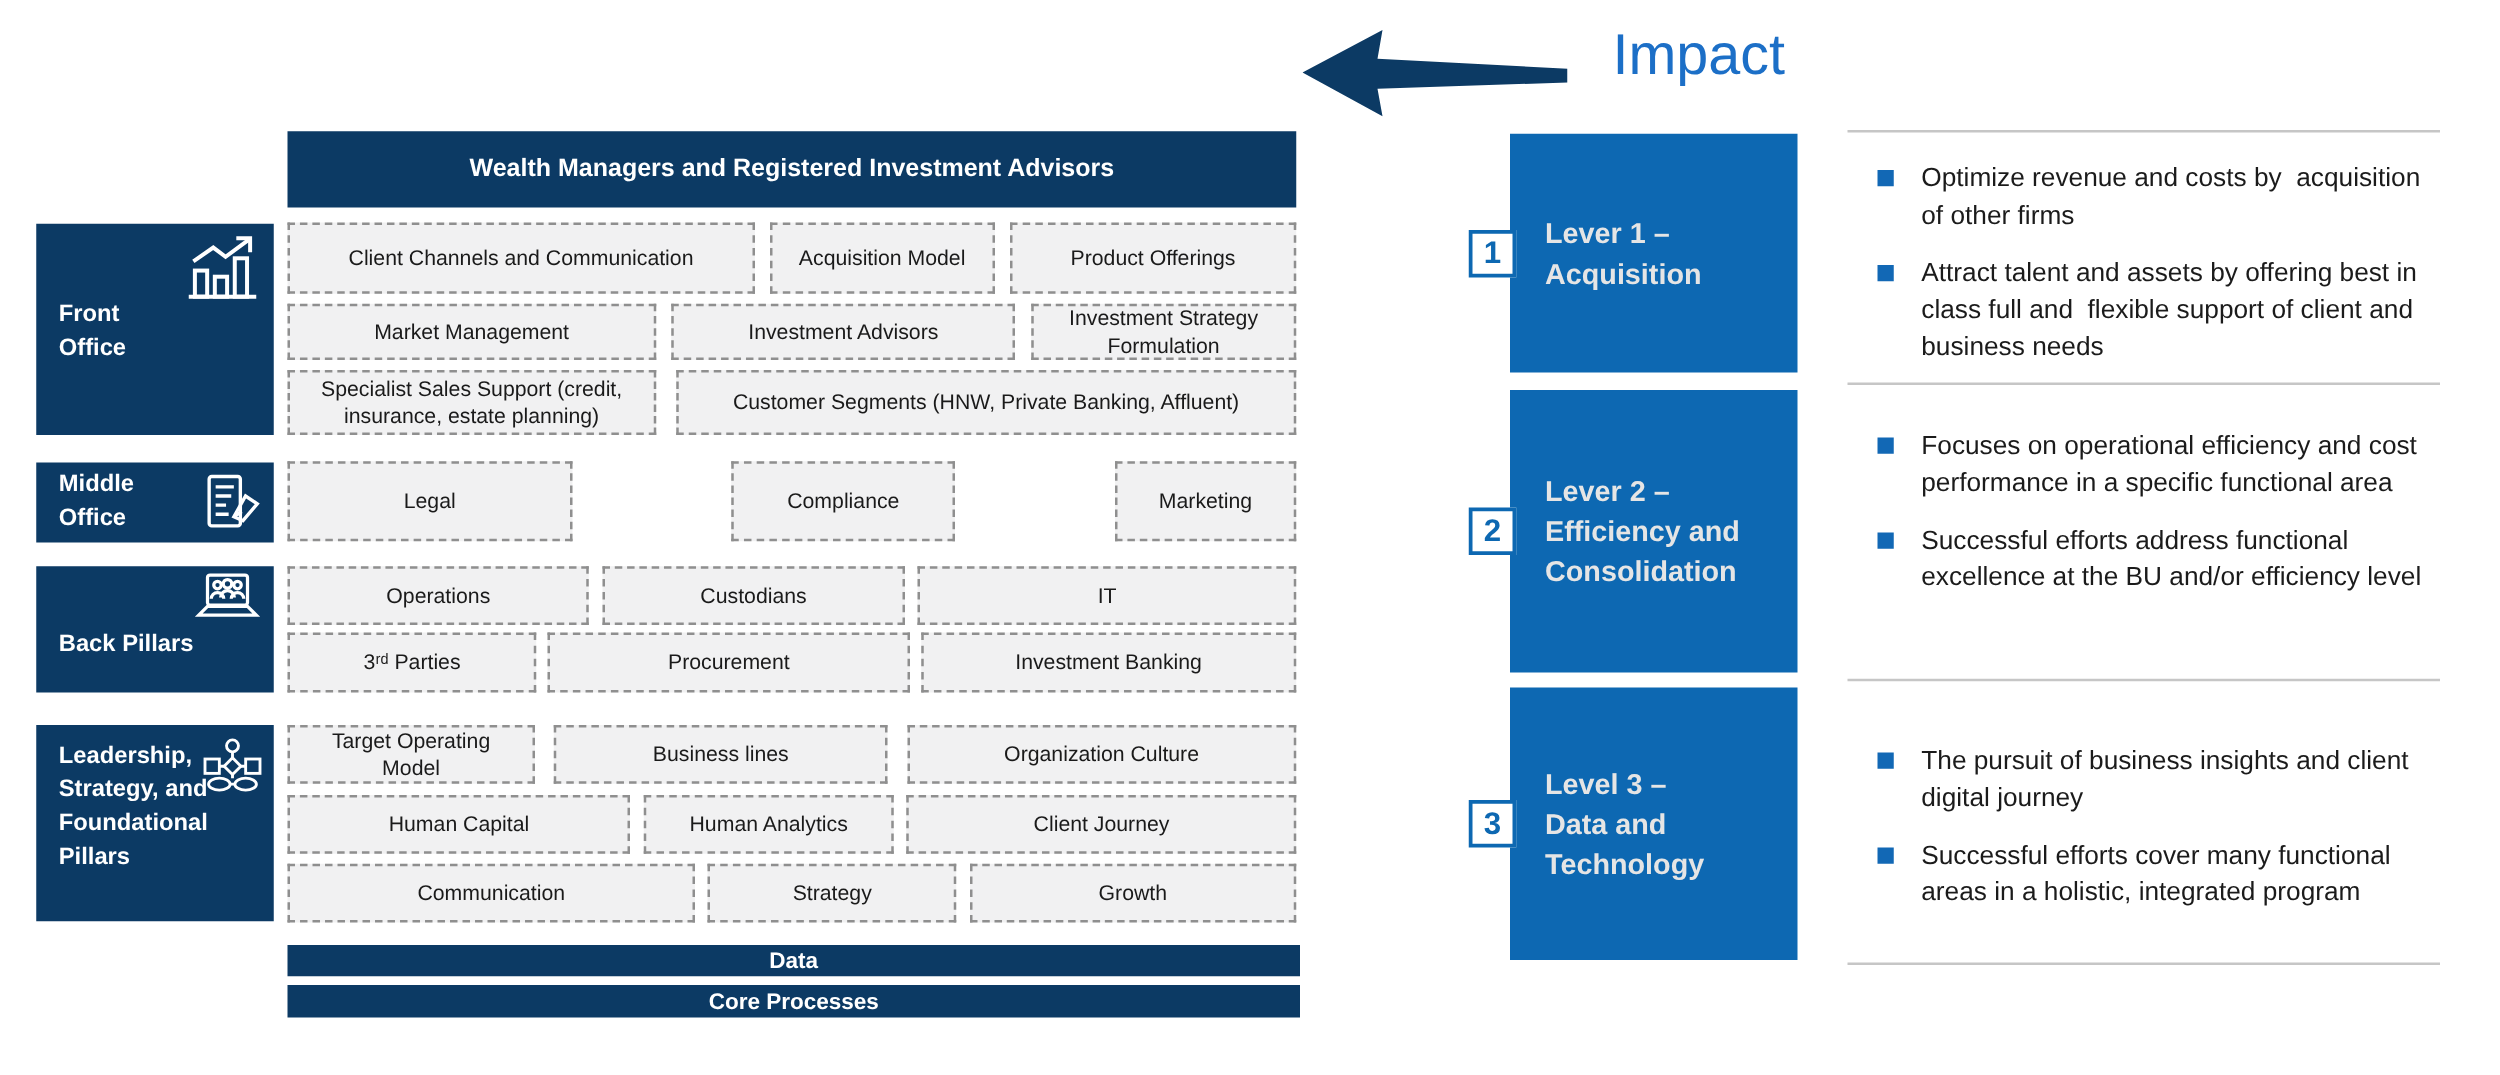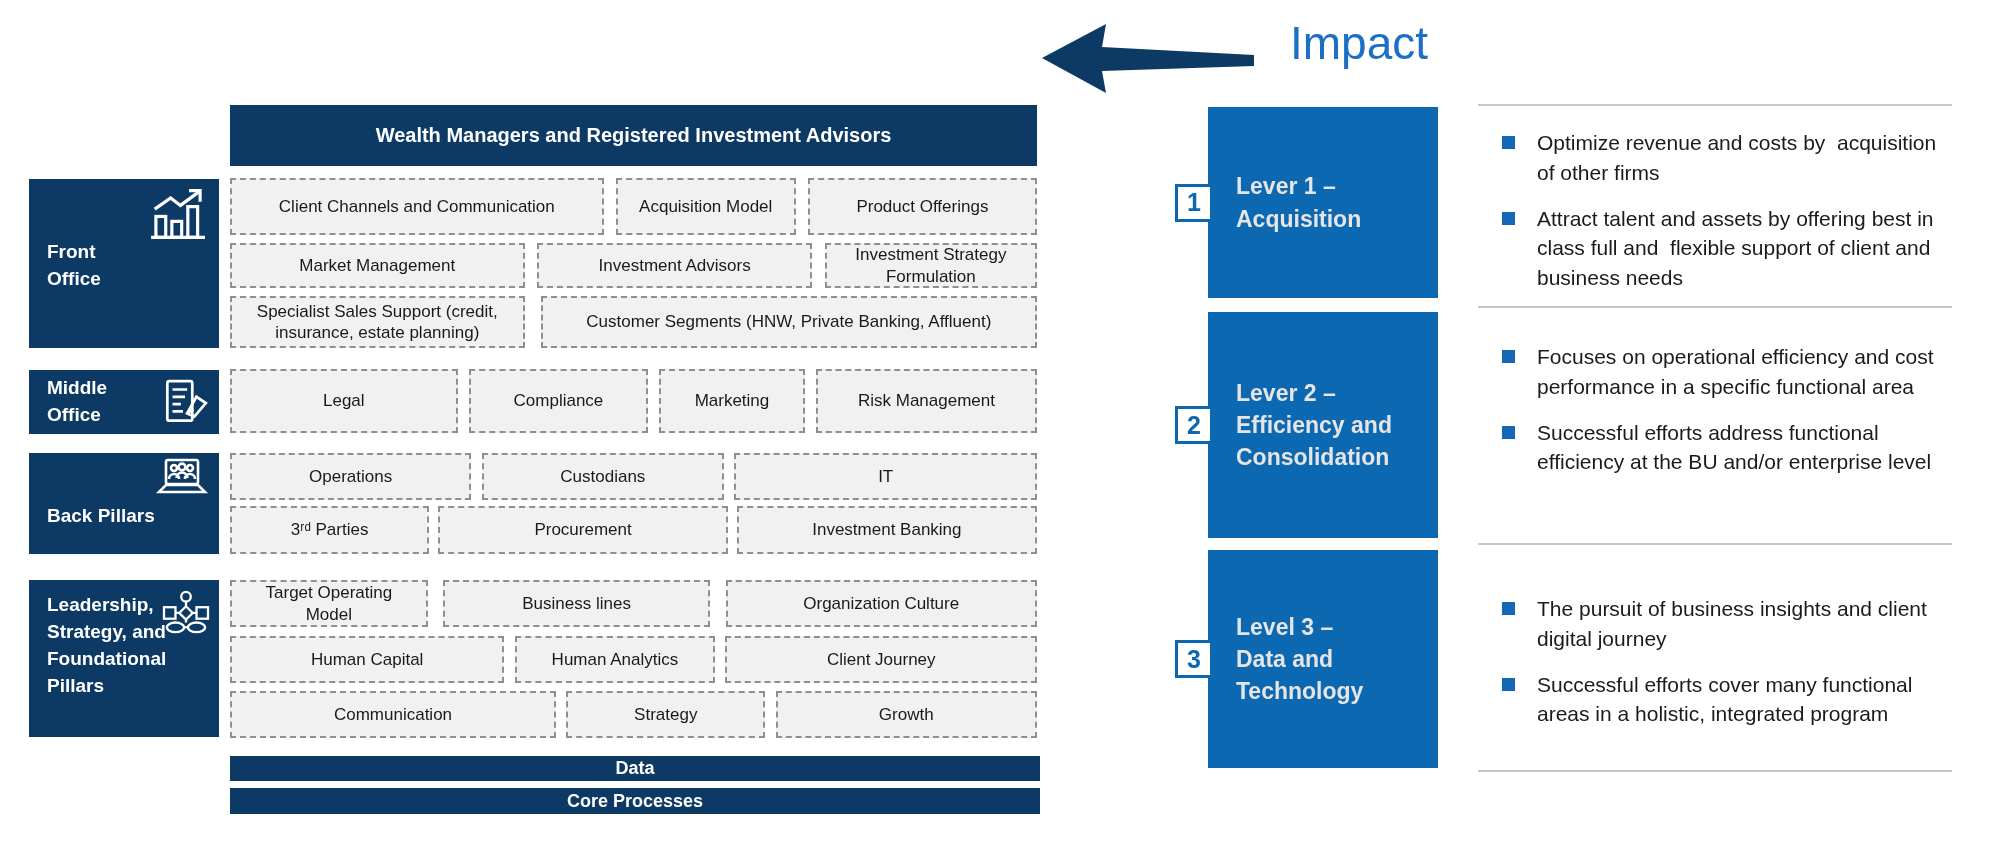--- a/index.html
+++ b/index.html
@@ -147,21 +147,20 @@
   </div>
   <div class="grow" style="top:296px;height:52px">
     <div class="gbox" style="width:36.5%">Specialist Sales Support (credit, insurance, estate planning)</div>
     <div class="gbox" style="width:61.5%">Customer Segments (HNW, Private Banking, Affluent)</div>
   </div>
 
   <div class="grow" style="top:369px;height:64px">
     <div class="gbox" style="width:28.2%">Legal</div>
     <div class="gbox" style="width:22.2%">Compliance</div>
     <div class="gbox" style="width:18.0%">Marketing</div>
-    <div class="gbox" style="width:27.4%">Risk Management</div>
   </div>
 
   <div class="grow" style="top:453px;height:47px">
     <div class="gbox" style="width:29.9%">Operations</div>
     <div class="gbox" style="width:30.0%">Custodians</div>
     <div class="gbox" style="width:37.5%">IT</div>
   </div>
   <div class="grow" style="top:506px;height:48px">
     <div class="gbox" style="width:24.7%">3ʳᵈ Parties</div>
     <div class="gbox" style="width:36.0%">Procurement</div>
@@ -226,21 +225,21 @@
     </div>
   </div>
 
   <div class="bullets" style="top:342px">
     <div class="bullet">
       <div class="sq"></div>
       <div class="txt">Focuses on operational efficiency and cost performance in a specific functional area</div>
     </div>
     <div class="bullet">
       <div class="sq"></div>
-      <div class="txt">Successful efforts address functional efficiency at the BU and/or enterprise level</div>
+      <div class="txt">Successful efforts address functional excellence at the BU and/or efficiency level</div>
     </div>
   </div>
 
   <div class="bullets" style="top:594px">
     <div class="bullet">
       <div class="sq"></div>
       <div class="txt">The pursuit of business insights and client digital journey</div>
     </div>
     <div class="bullet">
       <div class="sq"></div>

